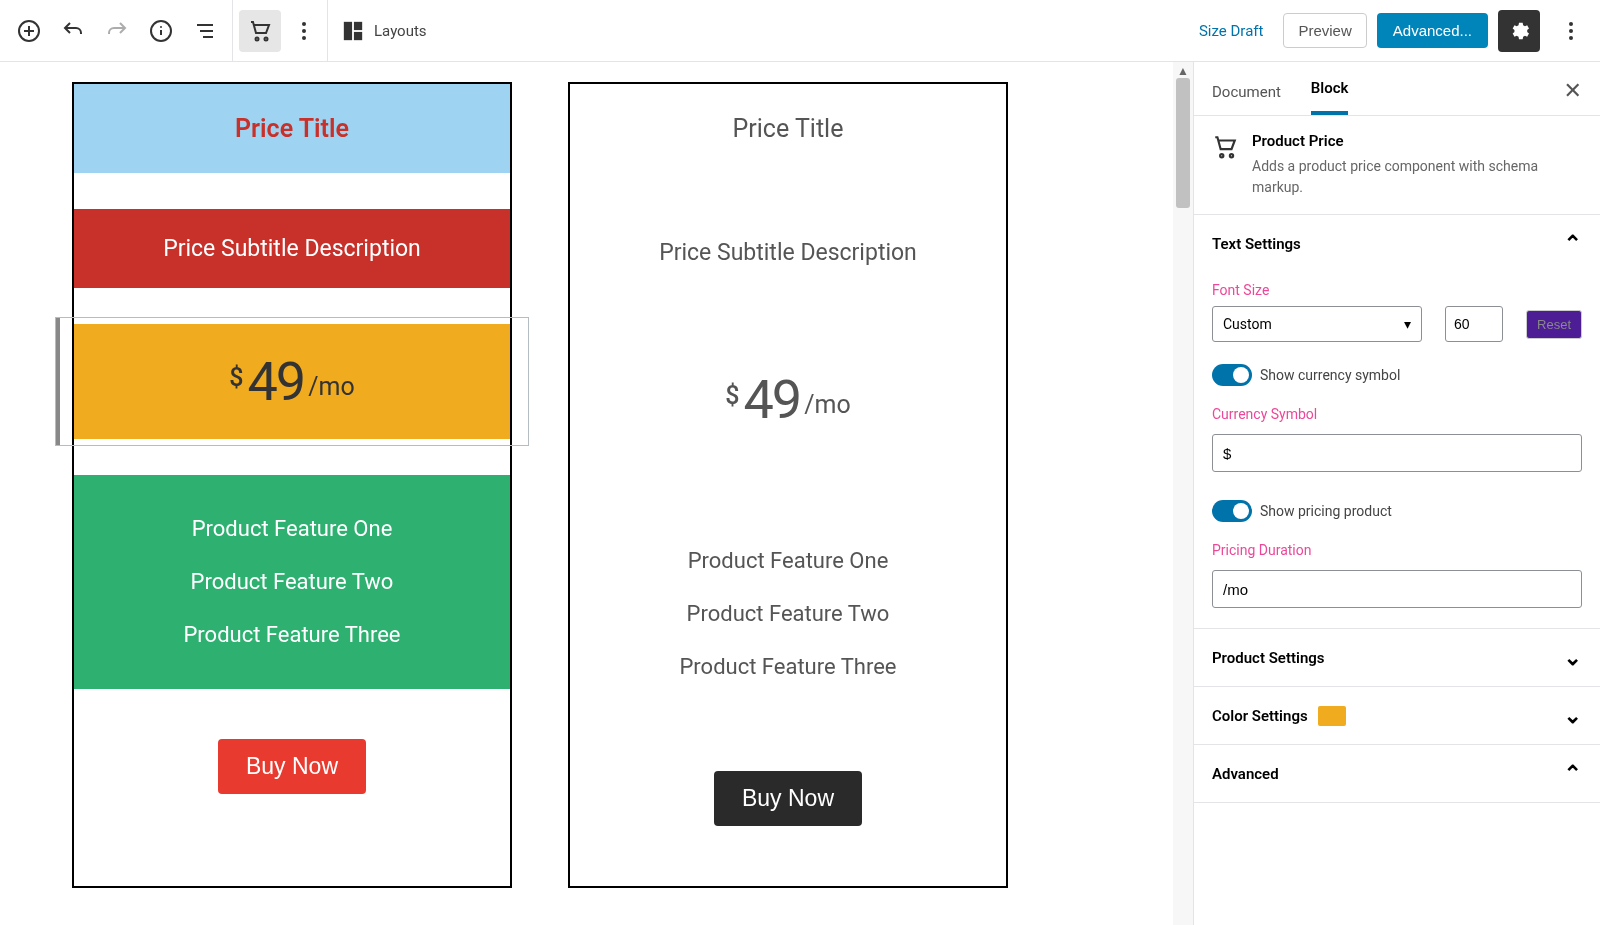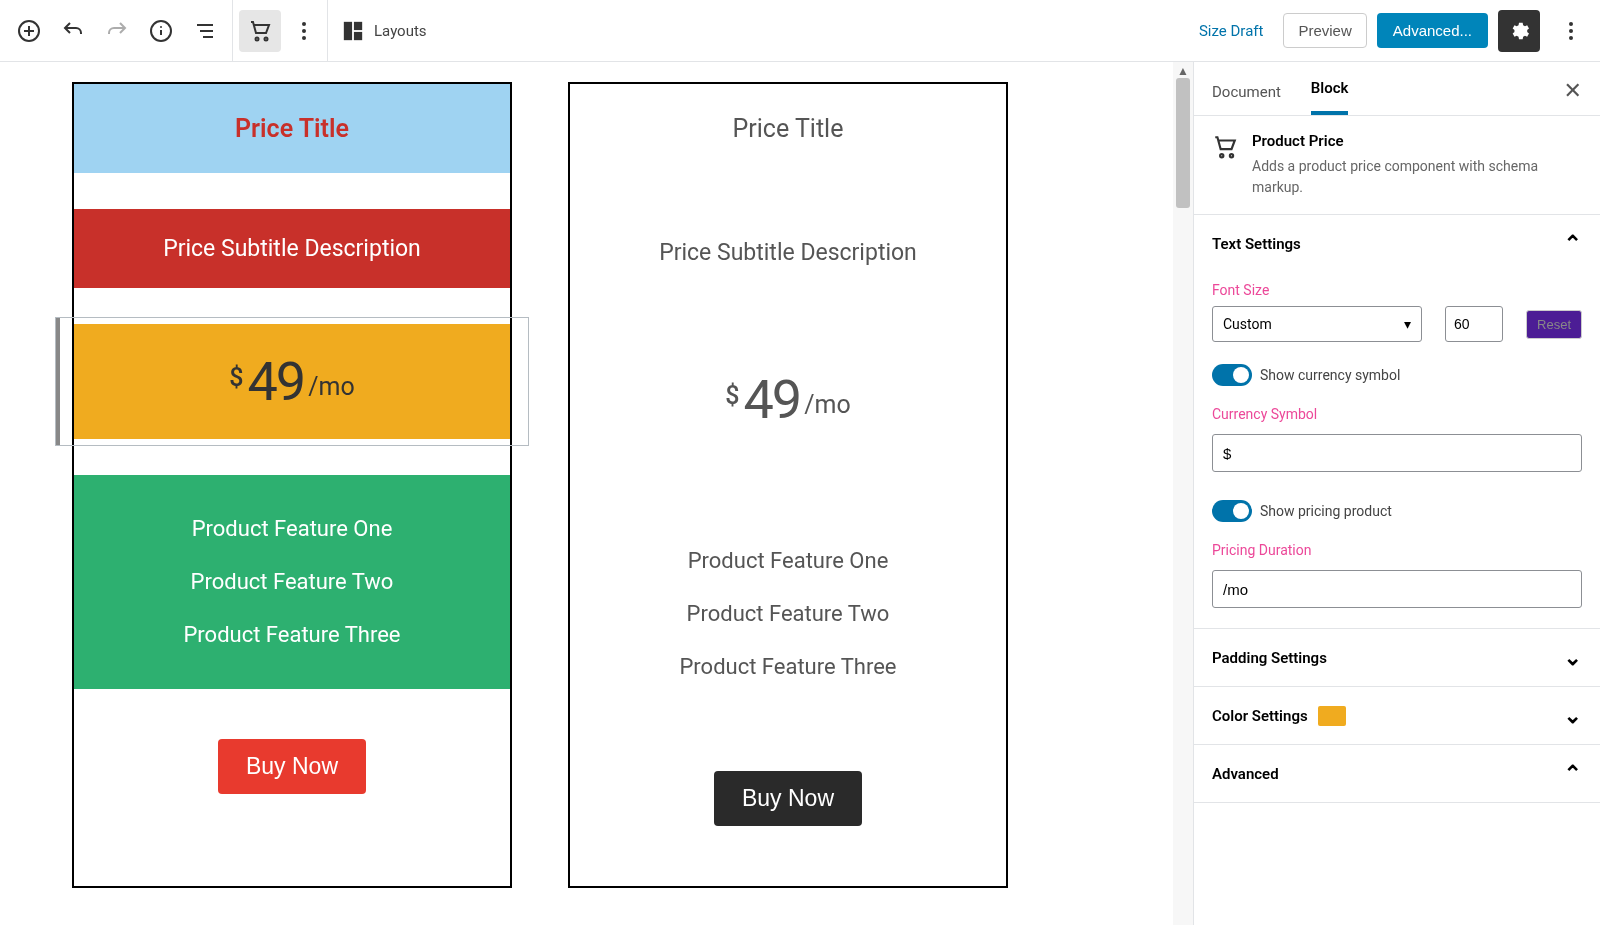--- a/index.html
+++ b/index.html
@@ -254,21 +254,21 @@
           <div class="toggle"></div>
           <span class="toggle-label">Show pricing product</span>
         </div>
         <div class="field-label" style="margin-top:20px">Pricing Duration</div>
         <input class="text-input" value="/mo" style="">
       </div>
     </div>
 
     <div class="panel">
       <div class="panel-hd">
-        <span>Padding Settings</span>
+        <span>Product Settings</span>
         <span class="chev">⌄</span>
       </div>
     </div>
     <div class="panel">
       <div class="panel-hd">
         <span style="display:flex;align-items:center">
           <span>Color Settings</span>
           <span class="swatch"></span>
         </span>
         <span class="chev">⌄</span>

